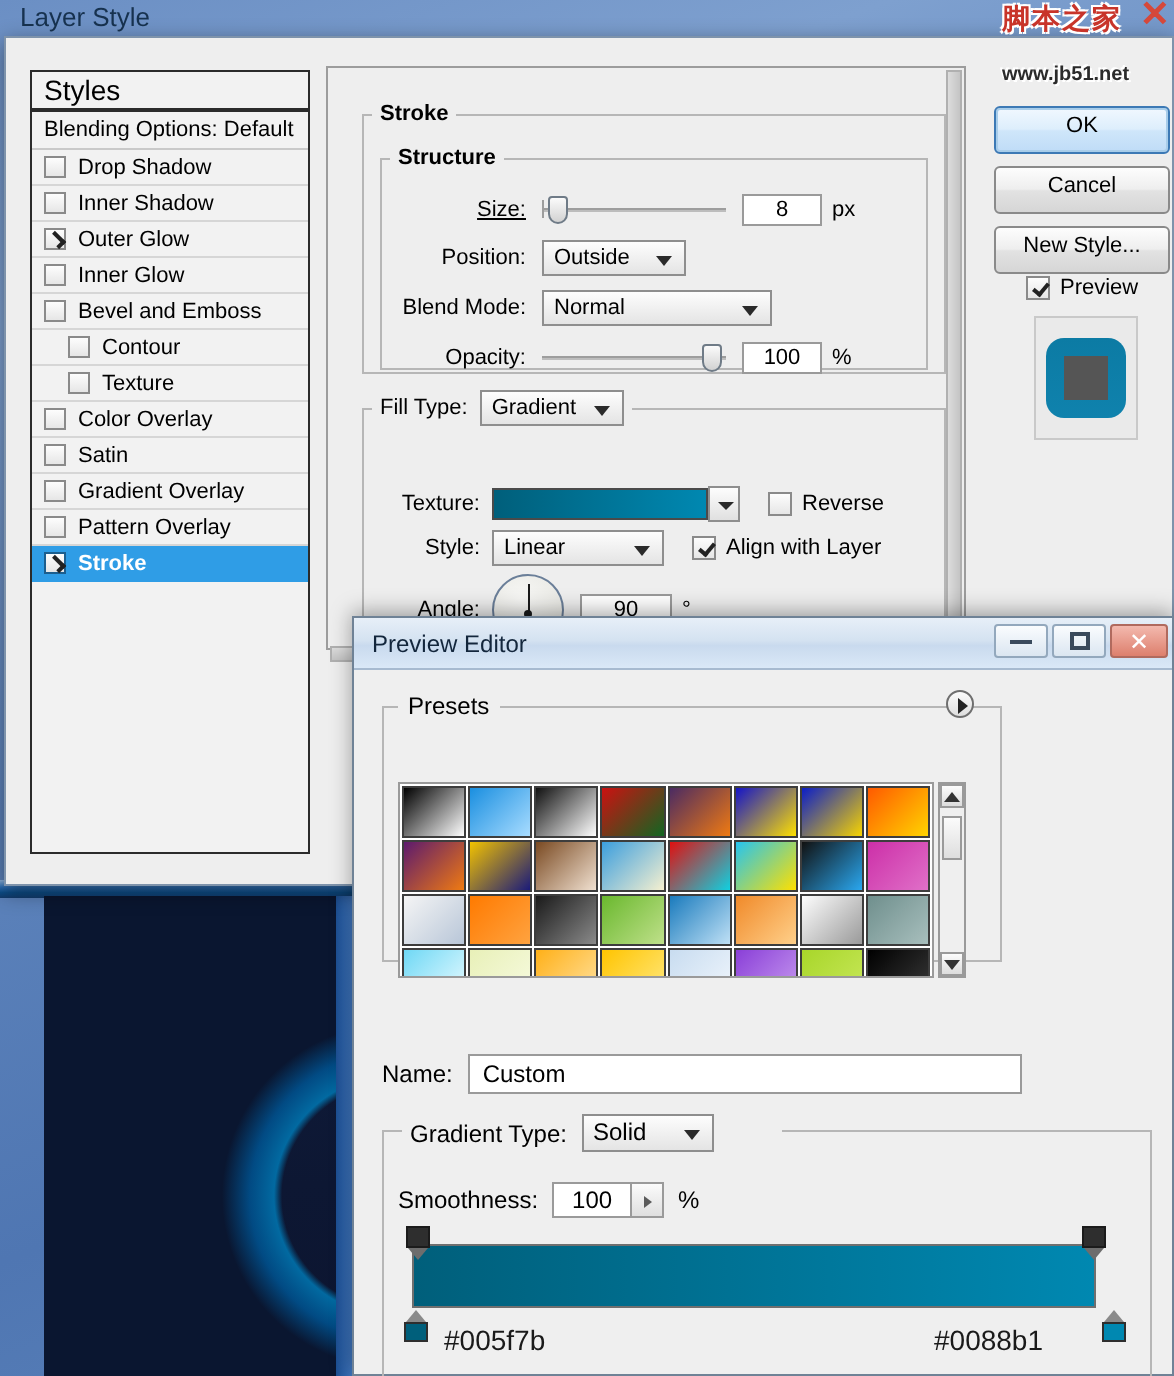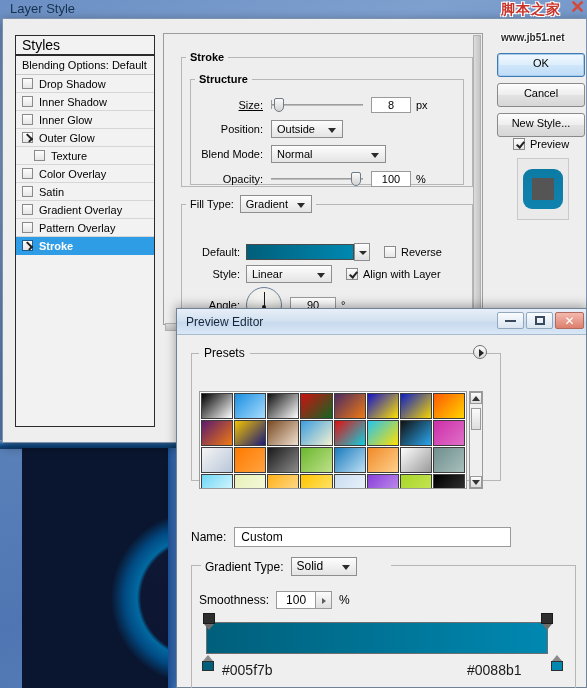--- a/index.html
+++ b/index.html
@@ -447,26 +447,34 @@
       <div id="styles-items">
           <div class="style-row">
             <span class="cb"></span>
             <span>Drop Shadow</span>
           </div>
           <div class="style-row">
             <span class="cb"></span>
             <span>Inner Shadow</span>
           </div>
           <div class="style-row">
-            <span class="cb"></span>
-            <span>Inner Glow</span>
-          </div>
-          <div class="style-row">
             <span class="cb checked"></span>
             <span>Outer Glow</span>
+          </div>
+          <div class="style-row">
+            <span class="cb"></span>
+            <span>Inner Glow</span>
+          </div>
+          <div class="style-row">
+            <span class="cb"></span>
+            <span>Bevel and Emboss</span>
+          </div>
+          <div class="style-row indent">
+            <span class="cb"></span>
+            <span>Contour</span>
           </div>
           <div class="style-row indent">
             <span class="cb"></span>
             <span>Texture</span>
           </div>
           <div class="style-row">
             <span class="cb"></span>
             <span>Color Overlay</span>
           </div>
           <div class="style-row">
@@ -533,21 +541,21 @@
 
       <fieldset class="grp" id="grp-fill">
         <legend class="grp-l" style="font-weight:normal;">
           <span style="display:inline-flex;align-items:center;">
             <span>Fill Type:</span>
             <span class="combo" style="width:72px; margin-left:6px;">Gradient</span>
           </span>
         </legend>
 
         <div class="fld-row" style="left:6px; top:30px;">
-          <span class="lbl" style="width:52px;">Default:</span>
+          <span class="lbl" style="width:52px;">Texture:</span>
           <div class="gradbar" id="ls-gradbar" style="width: 108px; margin-left: 6px; background: linear-gradient(90deg, rgb(0, 95, 123) 0%, rgb(0, 136, 177) 100%);"></div>
           <div class="gradbar-btn"></div>
           <span style="display:inline-flex;align-items:center;margin-left:14px;">
             <span class="cb2"></span>
             <span>Reverse</span>
           </span>
         </div>
 
         <div class="fld-row" style="left:6px; top:52px;">
           <span class="lbl" style="width:52px;">Style:</span>

